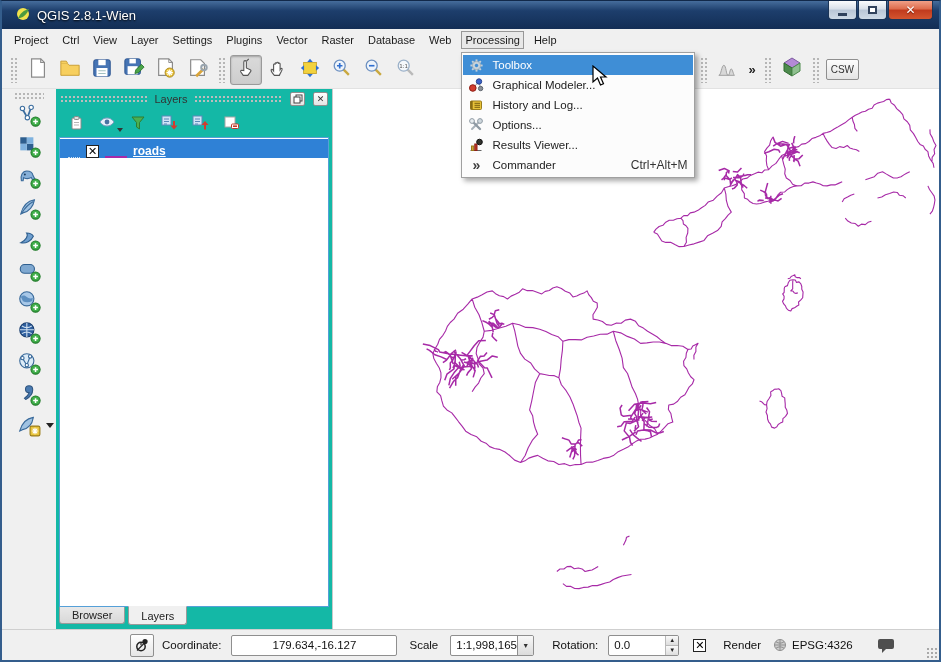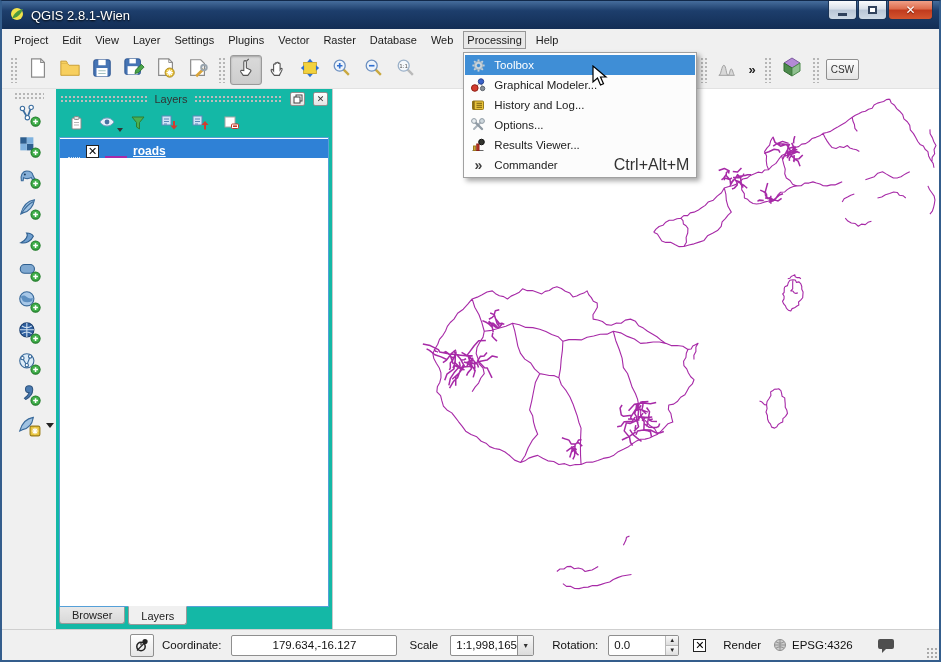--- a/index.html
+++ b/index.html
@@ -1,21 +1,21 @@
 <!DOCTYPE html>
 <html><head>
 <meta charset="utf-8">
 <style>
   *{box-sizing:border-box;margin:0;padding:0}
   html,body{width:941px;height:662px;overflow:hidden;background:#888;
     font-family:"Liberation Sans","DejaVu Sans",sans-serif;font-size:12px;color:#1a1a1a}
   .window{position:relative;width:941px;height:662px;display:flex;flex-direction:column;
     background:#f0f0f0;border:2px solid #345d8c;border-top:1px solid #12294a;overflow:hidden}
   
-  .titlebar{height:28px;flex:0 0 28px;display:flex;align-items:center;gap:6px;padding-left:7px;
+  .titlebar{height:28px;flex:0 0 28px;display:flex;align-items:center;gap:6px;padding-left:13px;
     background:linear-gradient(#466d9c 0%,#1d3e6c 35%,#132e55 100%);color:#fff;position:relative}
   .titlebar .title{font-size:13px;text-shadow:0 1px 2px #000}
   .win-controls{position:absolute;top:0;right:6px;display:flex}
   .winbtn{height:19px;display:flex;align-items:center;justify-content:center;
     border:1px solid #1c3557;border-top:none;border-radius:0 0 4px 4px;margin-left:1px;
     background:linear-gradient(#fbfcfd,#d8dfe9 45%,#b9c6d6 50%,#cfdae6)}
   .winbtn.min,.winbtn.max{width:29px}
   .winbtn.close{width:45px;background:linear-gradient(#f0a088,#dd6a4b 45%,#c03a1d 50%,#d4552f);color:#fff;
     font-weight:bold;font-size:12px;text-shadow:0 1px 1px #7a1d08}
   .glyph-min{width:9px;height:3px;background:#31425c;margin-top:8px}
@@ -23,21 +23,21 @@
   
   .menubar{height:22px;flex:0 0 22px;display:flex;align-items:center;background:#f0f0f0;padding-left:8px;font-size:11px}
   .menu-item{padding:3px 4px;margin-right:6px;position:relative;cursor:default}
   .menu-item.open{background:#e8e8e8;border:1px solid #979797;padding:2px 3px}
   .dropdown{position:absolute;left:-1px;top:20px;width:234px;background:#fcfcfc;
     border:1px solid #a0a0a0;box-shadow:3px 3px 5px rgba(0,0,0,.35);padding:2px 1px;z-index:60}
   .dd-row{height:20px;display:flex;align-items:center;gap:7px;padding:0 6px 0 4px;font-size:11.5px;color:#222}
   .dd-row.hl{background:#3f8ed6;color:#fff}
   .dd-ic{width:18px;height:16px;display:flex;align-items:center;justify-content:center;flex:0 0 18px}
   .dd-label{flex:1;white-space:nowrap}
-  .dd-short{color:#333;font-size:16px}
+  .dd-short{color:#333;font-size:12px}
   .dd-row.hl .dd-short{color:#eaf2fb}
   
   .toolbar{height:38px;flex:0 0 38px;display:flex;align-items:center;background:#f0f0f0;padding:0 4px;border-bottom:1px solid #e2e2e2}
   .handle{width:8px;height:26px;margin:0 4px;background-image:radial-gradient(circle,#b6b6b6 1px,transparent 1.3px);background-size:4px 4px}
   .handle-h{width:30px;height:7px;margin:2px 0;background-image:radial-gradient(circle,#b6b6b6 1px,transparent 1.3px);background-size:4px 4px}
   .tbtn{width:32px;height:30px;display:flex;align-items:center;justify-content:center;border:1px solid transparent;border-radius:3px}
   .tbtn.pressed{background:linear-gradient(#dadada,#cdcdcd);border-color:#9a9a9a;box-shadow:inset 0 1px 2px rgba(0,0,0,.25)}
   .chev{font-weight:bold;font-size:13px;color:#222;padding:0 4px}
   .csw{font-size:10px;color:#333;border:1px solid #8f8f8f;border-radius:2px;padding:4px 4px;
     background:linear-gradient(#fdfdfd,#e4e4e4);margin-left:2px}
@@ -116,21 +116,21 @@
           <span class="glyph-max"></span>
         </div>
       <div class="winbtn close">
           <span>✕</span>
         </div>
     </div>
   </div>
 
   <div class="menubar" id="menubar">
       <div class="menu-item"><span>Project</span></div>
-      <div class="menu-item"><span>Edit</span></div>
+      <div class="menu-item"><span>Ctrl</span></div>
       <div class="menu-item"><span>View</span></div>
       <div class="menu-item"><span>Layer</span></div>
       <div class="menu-item"><span>Settings</span></div>
       <div class="menu-item"><span>Plugins</span></div>
       <div class="menu-item"><span>Vector</span></div>
       <div class="menu-item"><span>Raster</span></div>
       <div class="menu-item"><span>Database</span></div>
       <div class="menu-item"><span>Web</span></div>
       <div class="menu-item open"><span>Processing</span><div class="dropdown">
           <div class="dd-row hl">

